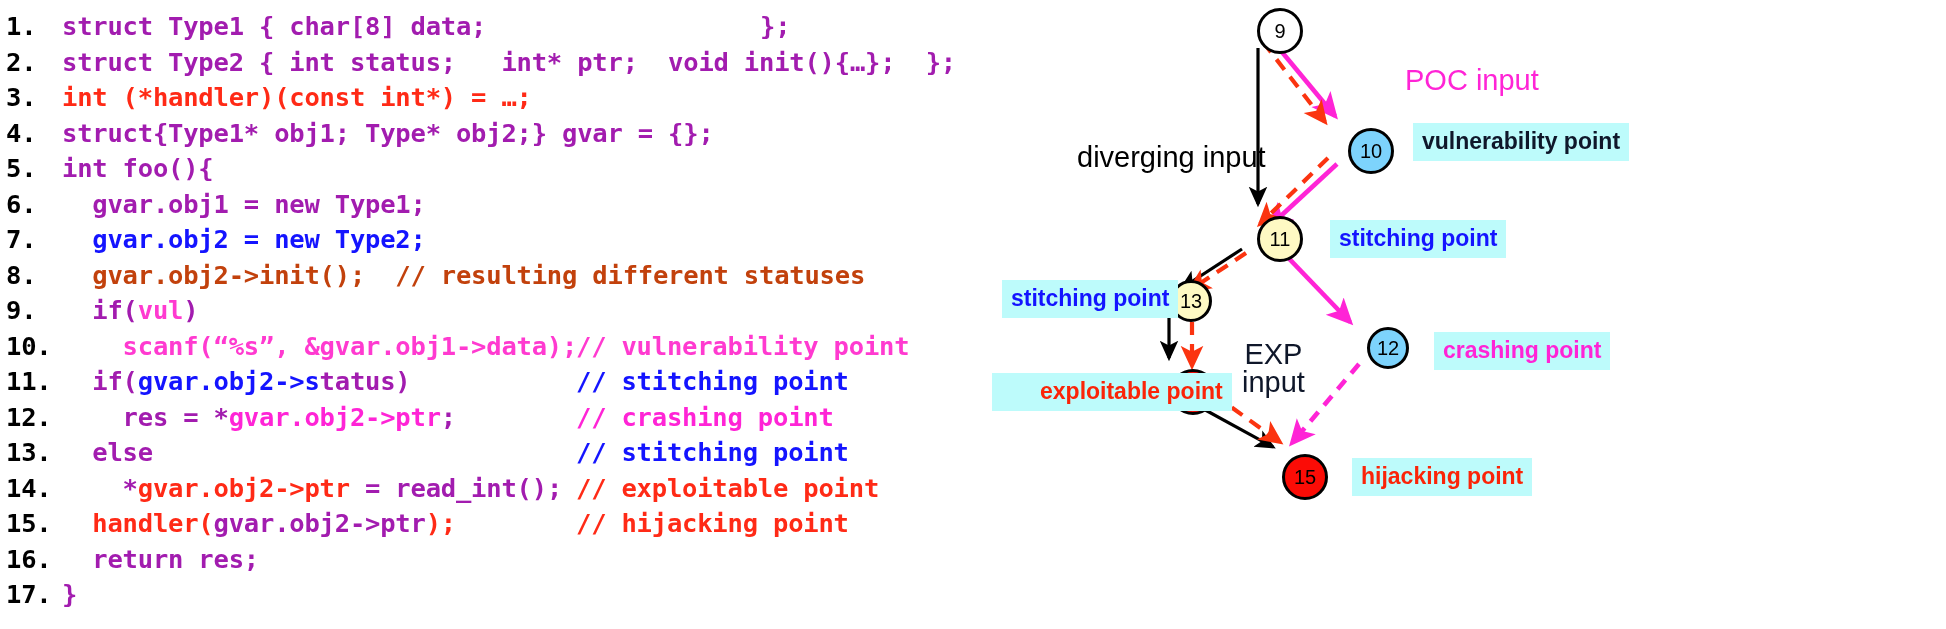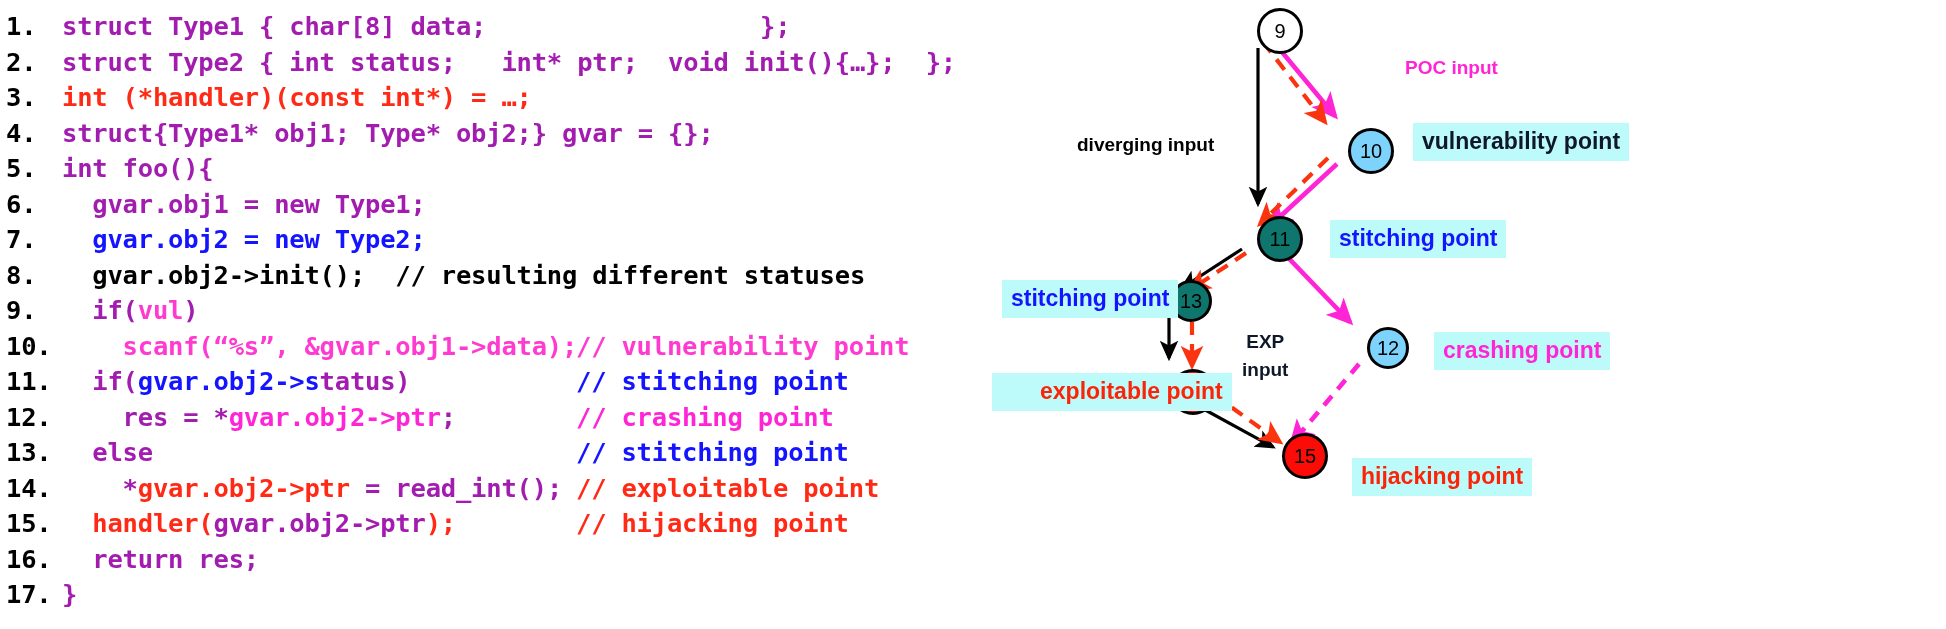--- a/index.html
+++ b/index.html
@@ -13,48 +13,48 @@
          font-family:"DejaVu Sans Mono","Liberation Mono",monospace;
          font-weight:bold;font-size:25.5px;line-height:36px;
          white-space:pre;letter-spacing:-0.2px;}
   .num{position:absolute;left:6px;top:0;width:52px;text-align:left;color:#000;}
   .src{position:absolute;left:62px;top:0;}
   .tail{position:absolute;top:0;}
   .cmt{position:absolute;top:0;left:576px;}
   .k-black{color:#a21caf;}
   .k-red{color:#ff2a16;}
   .k-blue{color:#1414ff;}
-  .k-green{color:#000000;}
+  .k-green{color:#c2410c;}
   .k-pink{color:#ff3ad0;}
   .k-magenta{color:#ff24d6;}
 
   
   #graph{position:absolute;left:1160px;top:0;width:786px;height:629px;}
   #graph svg{position:absolute;left:0;top:0;}
 
   .node{position:absolute;border:3.5px solid #000;border-radius:50%;
         box-sizing:border-box;display:flex;align-items:center;
         justify-content:center;
         font-family:"Liberation Sans","DejaVu Sans",sans-serif;
         font-size:20px;color:#000;}
   .n-white{background:#ffffff;}
   .n-pink{background:#7dd3fc;}
-  .n-yellow{background:#0f766e;}
+  .n-yellow{background:#fef9c3;}
   .n-red{background:#fb0c06;}
 
   .hl{position:absolute;background:#bdfbfb;
       font-family:"Liberation Sans","DejaVu Sans",sans-serif;
       font-weight:bold;font-size:23px;line-height:30px;
       padding:3px 9px 5px 9px;white-space:nowrap;}
   .hl-pink{color:#0f172a;}
   .hl-blue{color:#1414ff;}
   .hl-red{color:#fb2408;}
 
   .plain{position:absolute;font-family:"Liberation Sans","DejaVu Sans",sans-serif;
-         font-weight:bold;font-size:19px;line-height:28px;white-space:nowrap;}
+         font-weight:normal;font-size:29px;line-height:28px;white-space:nowrap;margin-top:12px;}
   .p-black{color:#000;}
   .p-pink{color:#ff24d6;}
   .p-red{color:#0f172a;text-align:center;}
 </style>
 </head>
 <body>
 
 <div id="root">
 
   <div id="code">
@@ -124,21 +124,21 @@
       </div>
       <div class="node n-yellow" style="left: 10px; top: 280px; width: 42px; height: 42px;">
         <span>13</span>
       </div>
       <div class="node n-pink" style="left: 207px; top: 327px; width: 42px; height: 42px;">
         <span>12</span>
       </div>
       <div class="node n-red" style="left: 10px; top: 369px; width: 46px; height: 46px;">
         <span>14</span>
       </div>
-      <div class="node n-red" style="left: 122px; top: 433px; width: 46px; height: 46px;">
+      <div class="node n-red" style="left: 122px; top: 454px; width: 46px; height: 46px;">
         <span>15</span>
       </div>
       <div class="hl hl-pink" style="left: 253px; top: 123px;">vulnerability point</div>
       <div class="hl hl-blue" style="left: 170px; top: 220px;">stitching point</div>
       <div class="hl hl-blue" style="left: -158px; top: 280px;">stitching point</div>
       <div class="hl hl-red" style="left: 274px; top: 332px; color: rgb(255, 36, 214);">crashing point</div>
       <div class="hl hl-red" style="left: -168px; top: 373px; padding-left: 48px;">exploitable point</div>
       <div class="hl hl-red" style="left: 192px; top: 458px;">hijacking point</div>
       <div class="plain p-black" style="left: -83px; top: 131px;">diverging input</div>
       <div class="plain p-pink" style="left: 245px; top: 54px;">POC input</div>

